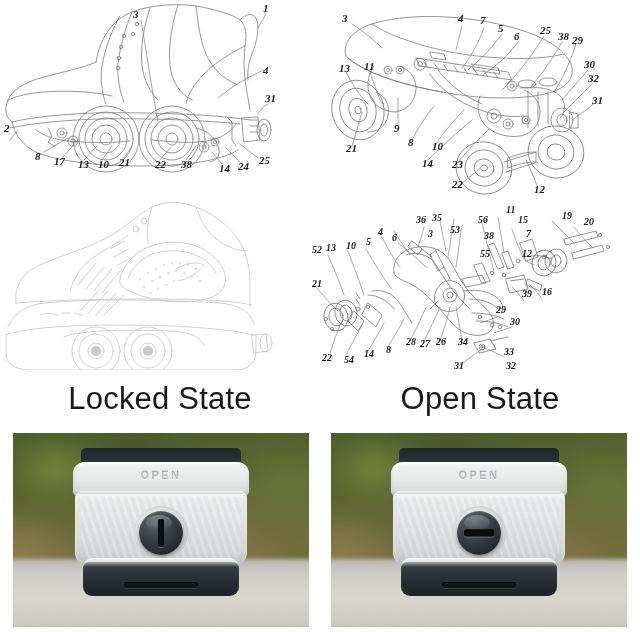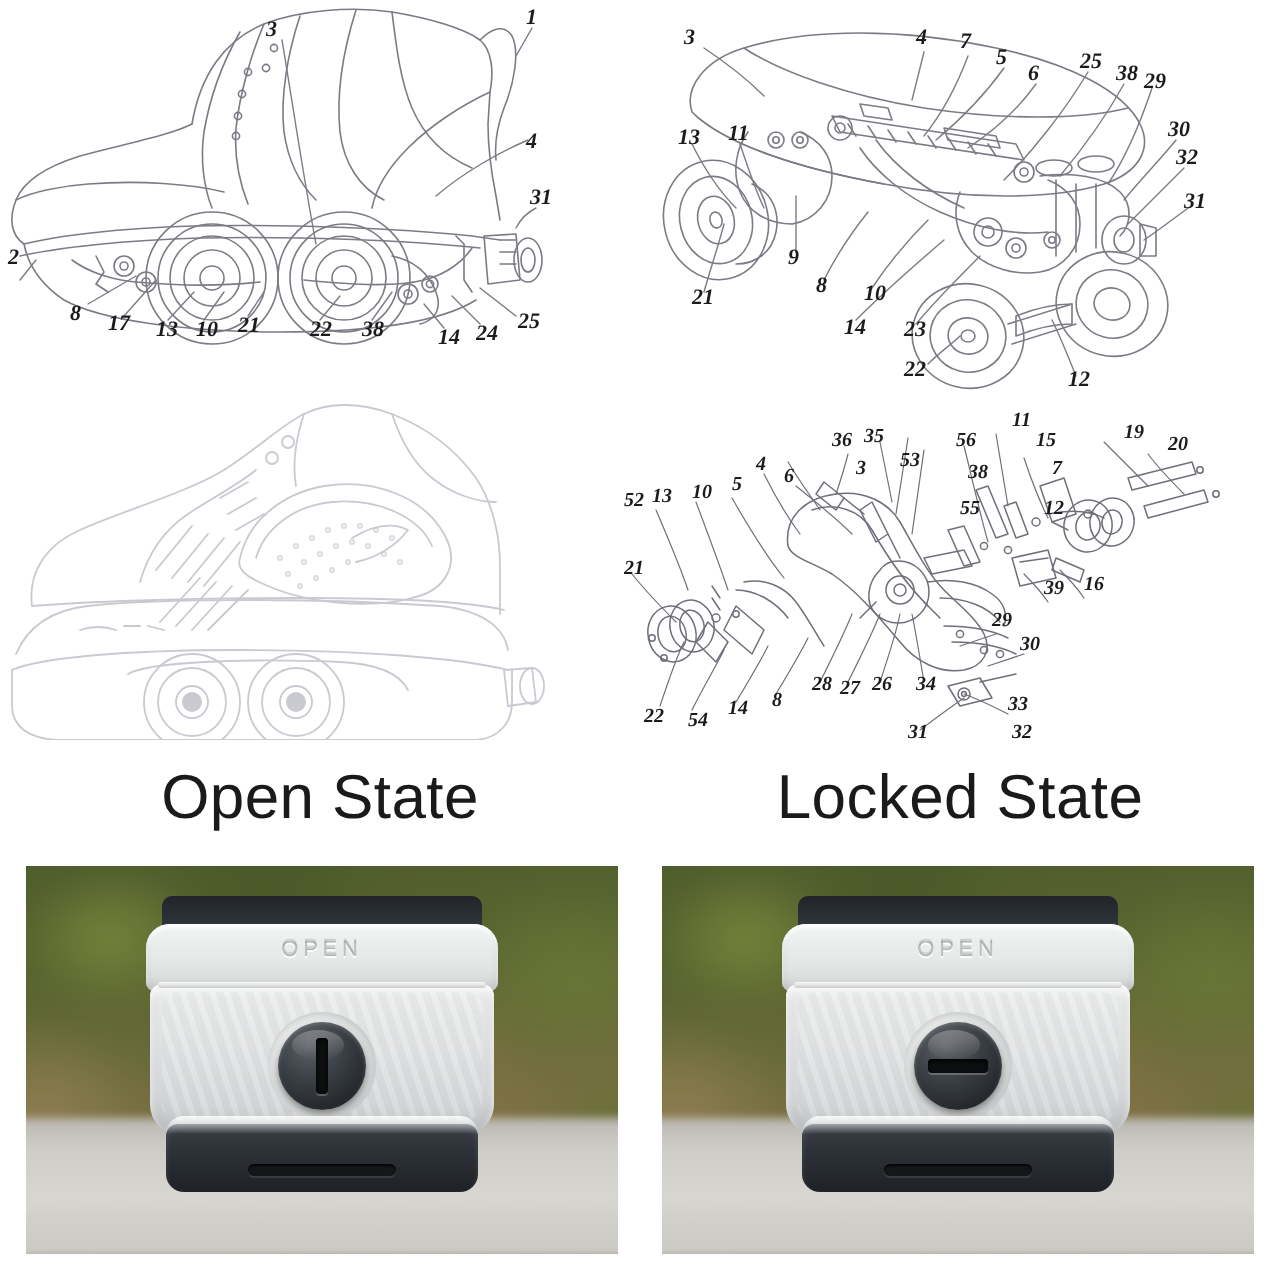--- a/index.html
+++ b/index.html
@@ -55,21 +55,21 @@
   .unit{position:absolute;left:50%;transform:translateX(-50%);
         bottom:16%;width:176px;height:148px;}
   .unit-top{position:absolute;left:8px;right:8px;top:0;height:20px;
         background:linear-gradient(180deg,#21252a 0%,#2c3137 60%,#3a4046 100%);
         border-radius:5px 5px 0 0;}
   .unit-collar{position:absolute;left:0;right:0;top:14px;height:34px;
         background:linear-gradient(180deg,#f2f3f3 0%,#e6e7e7 55%,#d2d4d5 100%);
         border-radius:12px 12px 5px 5px;
         box-shadow:inset 0 -3px 4px rgba(0,0,0,.10), inset 0 2px 2px rgba(255,255,255,.9);}
   .emboss{position:absolute;left:0;right:0;top:7px;text-align:center;
-        font-size:11px;letter-spacing:2.4px;font-weight:normal;
+        font-size:11px;letter-spacing:2.4px;font-weight:bold;
         color:rgba(120,124,128,.48);
         text-shadow:0 1px 0 rgba(255,255,255,.95), 0 -1px 0 rgba(150,153,157,.35);}
   .unit-body{position:absolute;left:2px;right:2px;top:44px;height:76px;
         background:linear-gradient(180deg,#eceded 0%,#e2e3e4 40%,#d5d7d8 78%,#c9cbcd 100%);
         border-radius:6px 6px 16px 16px;
         box-shadow:inset 0 3px 5px rgba(255,255,255,.85), inset 0 -6px 9px rgba(0,0,0,.10);}
   .unit-body::before{content:"";position:absolute;left:6px;right:6px;top:4px;bottom:8px;
         border-radius:8px;
         background:repeating-linear-gradient(72deg, rgba(255,255,255,.30) 0 3px, rgba(176,180,184,.16) 3px 7px);
         opacity:.55;}
@@ -528,22 +528,22 @@
         <text x="184" y="118">29</text>
         <text x="198" y="130">30</text>
         <text x="142" y="174">31</text>
         <text x="192" y="160">33</text>
         <text x="194" y="174">32</text>
       </g>
     </svg>
   </div>
 
   <div class="captions">
+    <div class="caption">Locked State</div>
     <div class="caption">Open State</div>
-    <div class="caption">Locked State</div>
   </div>
 
   <div class="photos">
 
     <div class="photo" id="photo-open">
       <div class="bg-blur"></div>
       <div class="ground">
         <div class="ground-spec"></div>
       </div>
       <div class="unit">

